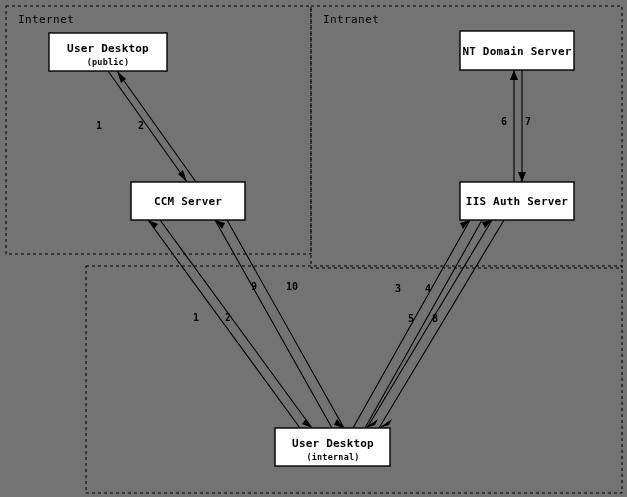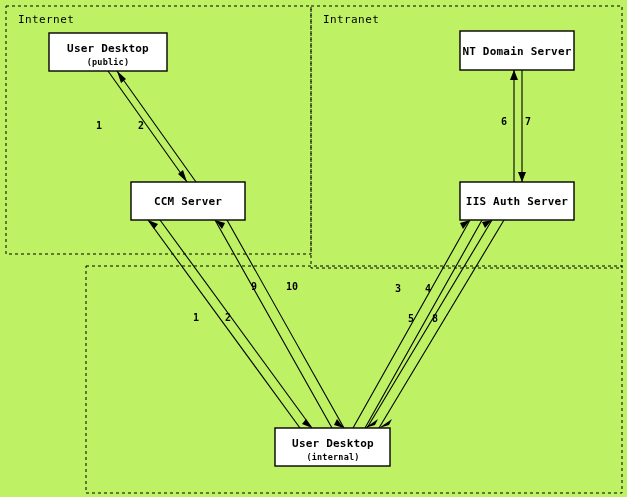--- a/index.html
+++ b/index.html
@@ -10,21 +10,21 @@
   body {
     width: 627px;
     height: 497px;
     font-family: "DejaVu Sans Mono", monospace;
     overflow: hidden;
   }
   #diagram-root {
     position: relative;
     width: 627px;
     height: 497px;
-    background: #bef264;
+    background: #737373;
   }
   svg#diagram-svg {
     position: absolute;
     top: 0;
     left: 0;
     width: 627px;
     height: 497px;
   }
   .zone-rect {
     fill: none;

